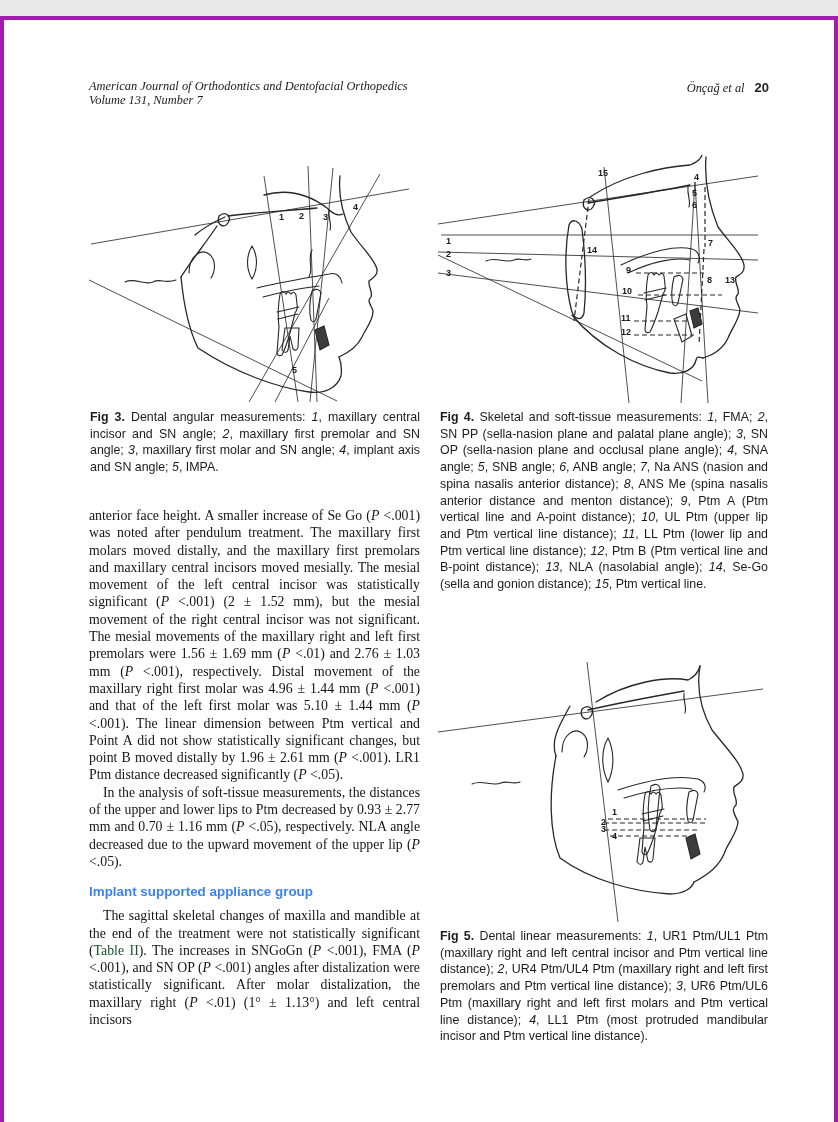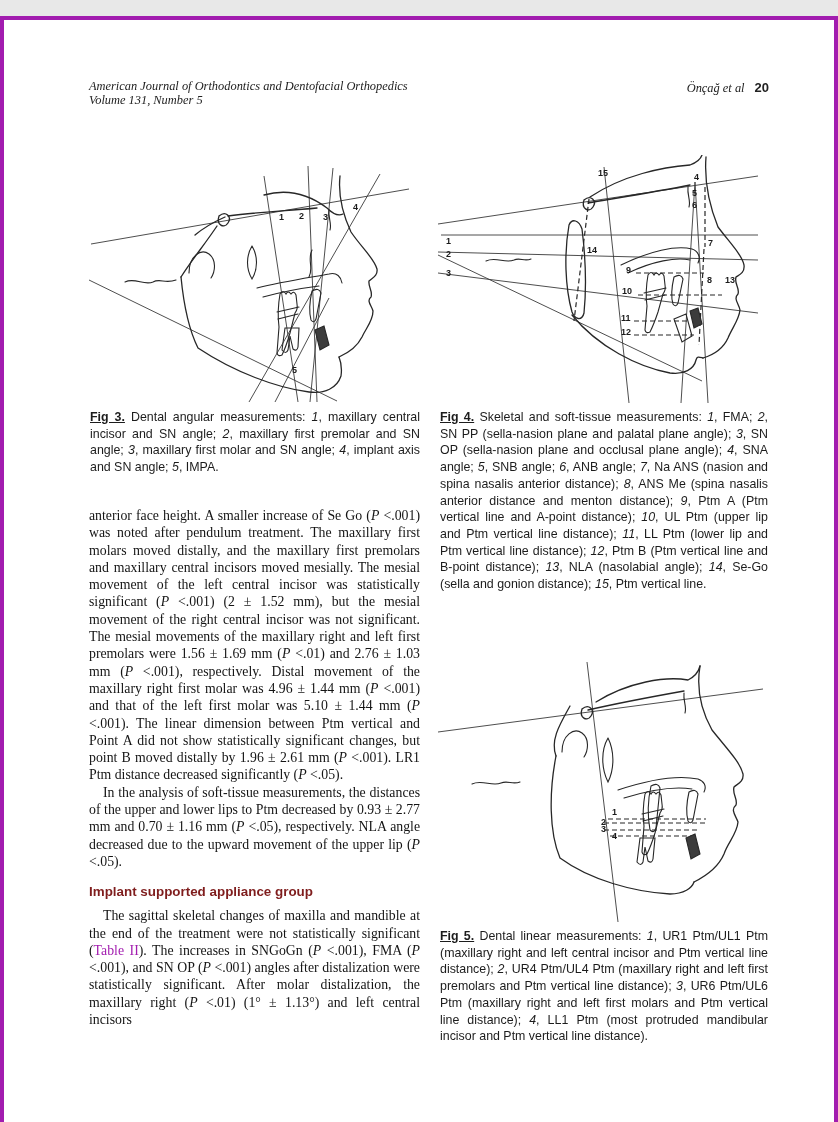--- a/index.html
+++ b/index.html
@@ -21,48 +21,48 @@
   .hdr-pagenum{font:bold 13px "Liberation Sans",sans-serif;font-style:normal;margin-left:10px;}
   
   .fig{position:absolute;}
   .fig svg{display:block;}
   .fig-labels{position:absolute;left:0;top:0;width:100%;height:100%;}
   .fig-label{position:absolute;font:600 9px "Liberation Sans",sans-serif;color:#1b1b1b;}
   
   .caption{position:absolute;width:330px;
            font:12.4px/16.7px "Liberation Sans",sans-serif;
            text-align:justify;color:#1c1c1c;}
-  .sb{font-weight:bold;text-decoration:underline;}
+  .sb{font-weight:bold;}
   .si{font-style:italic;}
-  .slink{color:#a21caf;cursor:pointer;}
+  .slink{color:#14532d;cursor:pointer;}
   
   .bodycol{position:absolute;left:85px;top:487px;width:331px;
            font:13.8px/17.3px "Liberation Serif",serif;
            text-align:justify;color:#141414;}
   .bodycol p{margin:0;}
   .bodycol p.ind{text-indent:14px;font-family:Liberation Serif, serif;}
   .bodycol h3{margin:14px 0 7px 0;
-           font:bold 13.4px/16px "Liberation Sans",sans-serif;color:#7f1d1d;}
+           font:bold 13.4px/16px "Liberation Sans",sans-serif;color:#3b82f6;}
   
   .ln{stroke:#3a3a3a;stroke-width:0.9;fill:none;}
   .an{stroke:#272727;stroke-width:1.3;fill:none;stroke-linecap:round;}
   .an2{stroke:#272727;stroke-width:1.1;fill:none;stroke-linecap:round;}
   .dsh{stroke:#272727;stroke-width:1.2;fill:none;stroke-dasharray:5 3;}
   .drk{stroke:#272727;stroke-width:1.1;fill:#3c3c3c;}
 </style>
 </head>
 <body>
 
 <div class="page">
 
   <div class="hdr">
     <div class="hdr-row">
       <div>
         <div>American Journal of Orthodontics and Dentofacial Orthopedics</div>
-        <div>Volume 131, Number 5</div>
+        <div>Volume 131, Number 7</div>
       </div>
       <div class="hdr-right">
         <span>Önçağ et al</span><span class="hdr-pagenum">20</span>
       </div>
     </div>
   </div>
 
   <div class="fig" style="left:85px;top:140px;width:330px;height:243px;">
     <svg width="330" height="243" viewBox="0 0 330 243">
 

